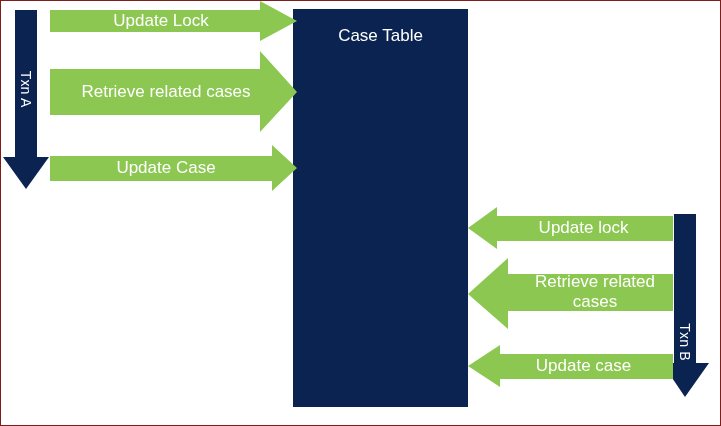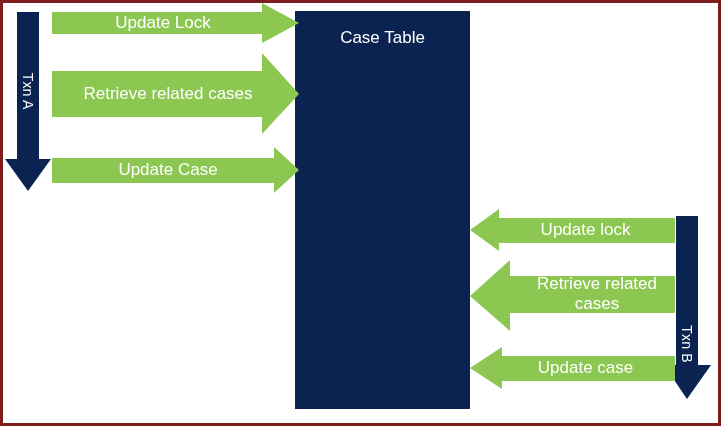--- a/index.html
+++ b/index.html
@@ -9,21 +9,21 @@
     background: #ffffff;
   }
   body {
     font-family: "Liberation Sans", sans-serif;
   }
   #canvas {
     position: relative;
     width: 721px;
     height: 426px;
     background: #ffffff;
-    border: 3px solid #7f1d1d;
+    border: 1px solid #7f1d1d;
     box-sizing: border-box;
     overflow: hidden;
   }
   #canvas svg {
     position: absolute;
     left: 0;
     top: 0;
   }
   .lbl {
     position: absolute;

